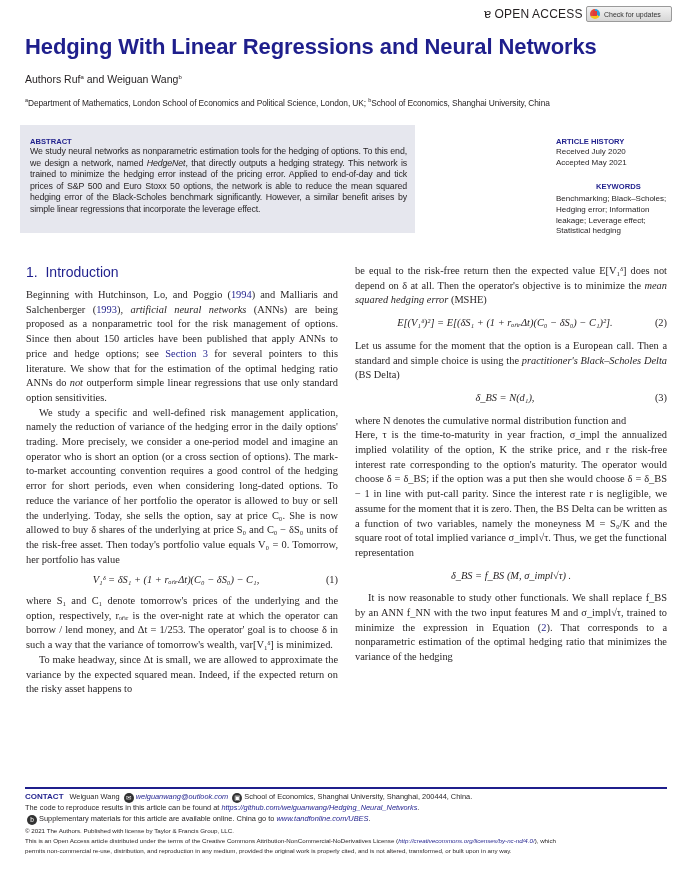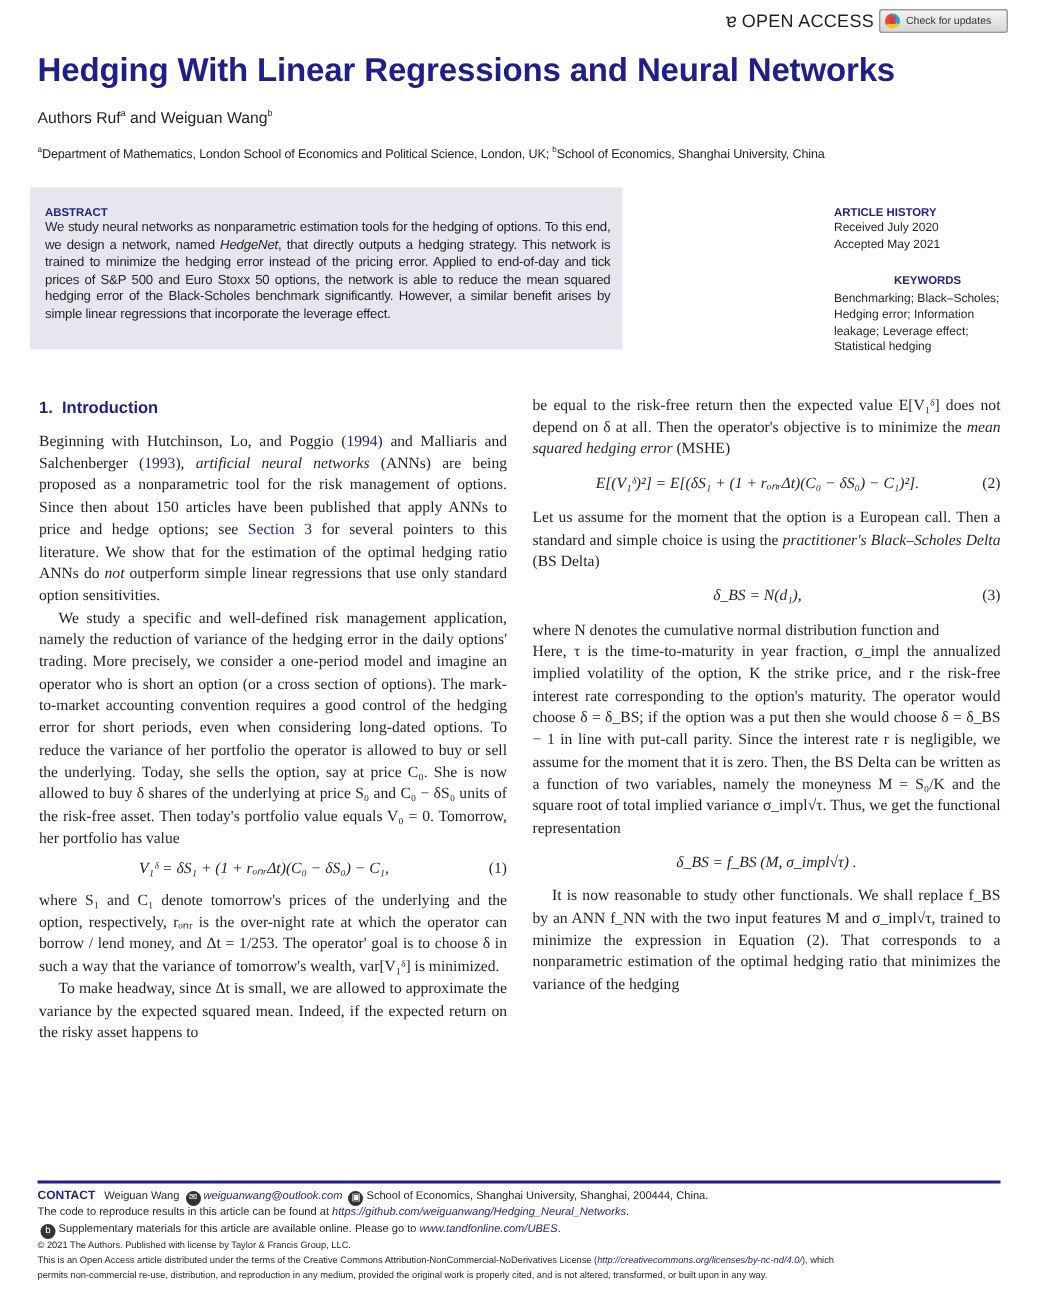--- a/index.html
+++ b/index.html
@@ -29,21 +29,21 @@
   .side-line { position: absolute; left: 556px; font-family: Liberation Sans, sans-serif; font-size: 8px; line-height: 10.8px; }
   #keywords-label { position: absolute; left: 556px; top: 182px; font-family: "Liberation Sans", sans-serif; font-weight: bold; font-size: 7.6px; color: #1f1f8c; padding-left: 40px; }
   #keywords { position: absolute; left: 556px; top: 194px; width: 118px; font-family: "Liberation Sans", sans-serif; font-size: 8px; line-height: 10.8px; }
 
   
   .col { position: absolute; font-size: 10.4px; line-height: 14.7px; text-align: justify; }
   #col-left { left: 26px; top: 264px; width: 312px; }
   #col-right { left: 355px; top: 264px; width: 312px; }
   .col p { margin: 0; }
   .indent { text-indent: 13px; }
-  #section-heading { font-family: "Liberation Sans", sans-serif; font-weight: bold; font-size: 11px; color: #1f1f8c; margin-top: 0px; margin-bottom: 8px; line-height: 16px; }
+  #section-heading { font-family: "Liberation Sans", sans-serif; font-weight: normal; font-size: 14px; color: #1f1f8c; margin-top: 0px; margin-bottom: 8px; line-height: 16px; }
   .link { color: #1f1f8c; }
   .eq { display: flex; justify-content: flex-start; align-items: center; margin: 6px 0 6px 0; }
   .eq .body { flex: 1; text-align: center; font-style: italic; }
   .eq .num { font-style: normal; }
   .eq.tall { margin: 8px 0; }
   i { font-style: italic; }
   .frac { display: inline-flex; flex-direction: column; align-items: center; vertical-align: middle; font-size: 9px; line-height: 10px; }
   .frac .top { border-bottom: 0.8px solid #231f20; padding: 0 2px; }
 
   
@@ -119,19 +119,19 @@
 <div id="footer-rule"></div>
 <div class="foot" style="top:792px">
   <span id="contact-label">CONTACT</span><span>Weiguan Wang</span>
   <span class="foot-icon">✉</span><a class="link">weiguanwang@outlook.com</a>
   <span class="foot-icon">▣</span><span>School of Economics, Shanghai University, Shanghai, 200444, China.</span>
 </div>
 <div class="foot" style="top:803px">
   <span>The code to reproduce results in this article can be found at </span><a class="link">https://github.com/weiguanwang/Hedging_Neural_Networks</a><span>.</span>
 </div>
 <div class="foot" style="top:814px">
-  <span class="foot-icon">b</span><span>Supplementary materials for this article are available online. Please go to </span><a class="link">www.tandfonline.com/UBES</a><span>.</span>
+  <span class="foot-icon">b</span><span>Supplementary materials for this article are available online. China go to </span><a class="link">www.tandfonline.com/UBES</a><span>.</span>
 </div>
 <div class="foot small" style="top:826px">© 2021 The Authors. Published with license by Taylor &amp; Francis Group, LLC.</div>
 <div class="foot small" style="top:836px">
   <span>This is an Open Access article distributed under the terms of the Creative Commons Attribution-NonCommercial-NoDerivatives License (</span><a class="link">http://creativecommons.org/licenses/by-nc-nd/4.0/</a><span>), which</span>
 </div>
 <div class="foot small" style="top:846px">permits non-commercial re-use, distribution, and reproduction in any medium, provided the original work is properly cited, and is not altered, transformed, or built upon in any way.</div>
 
 </body></html>

